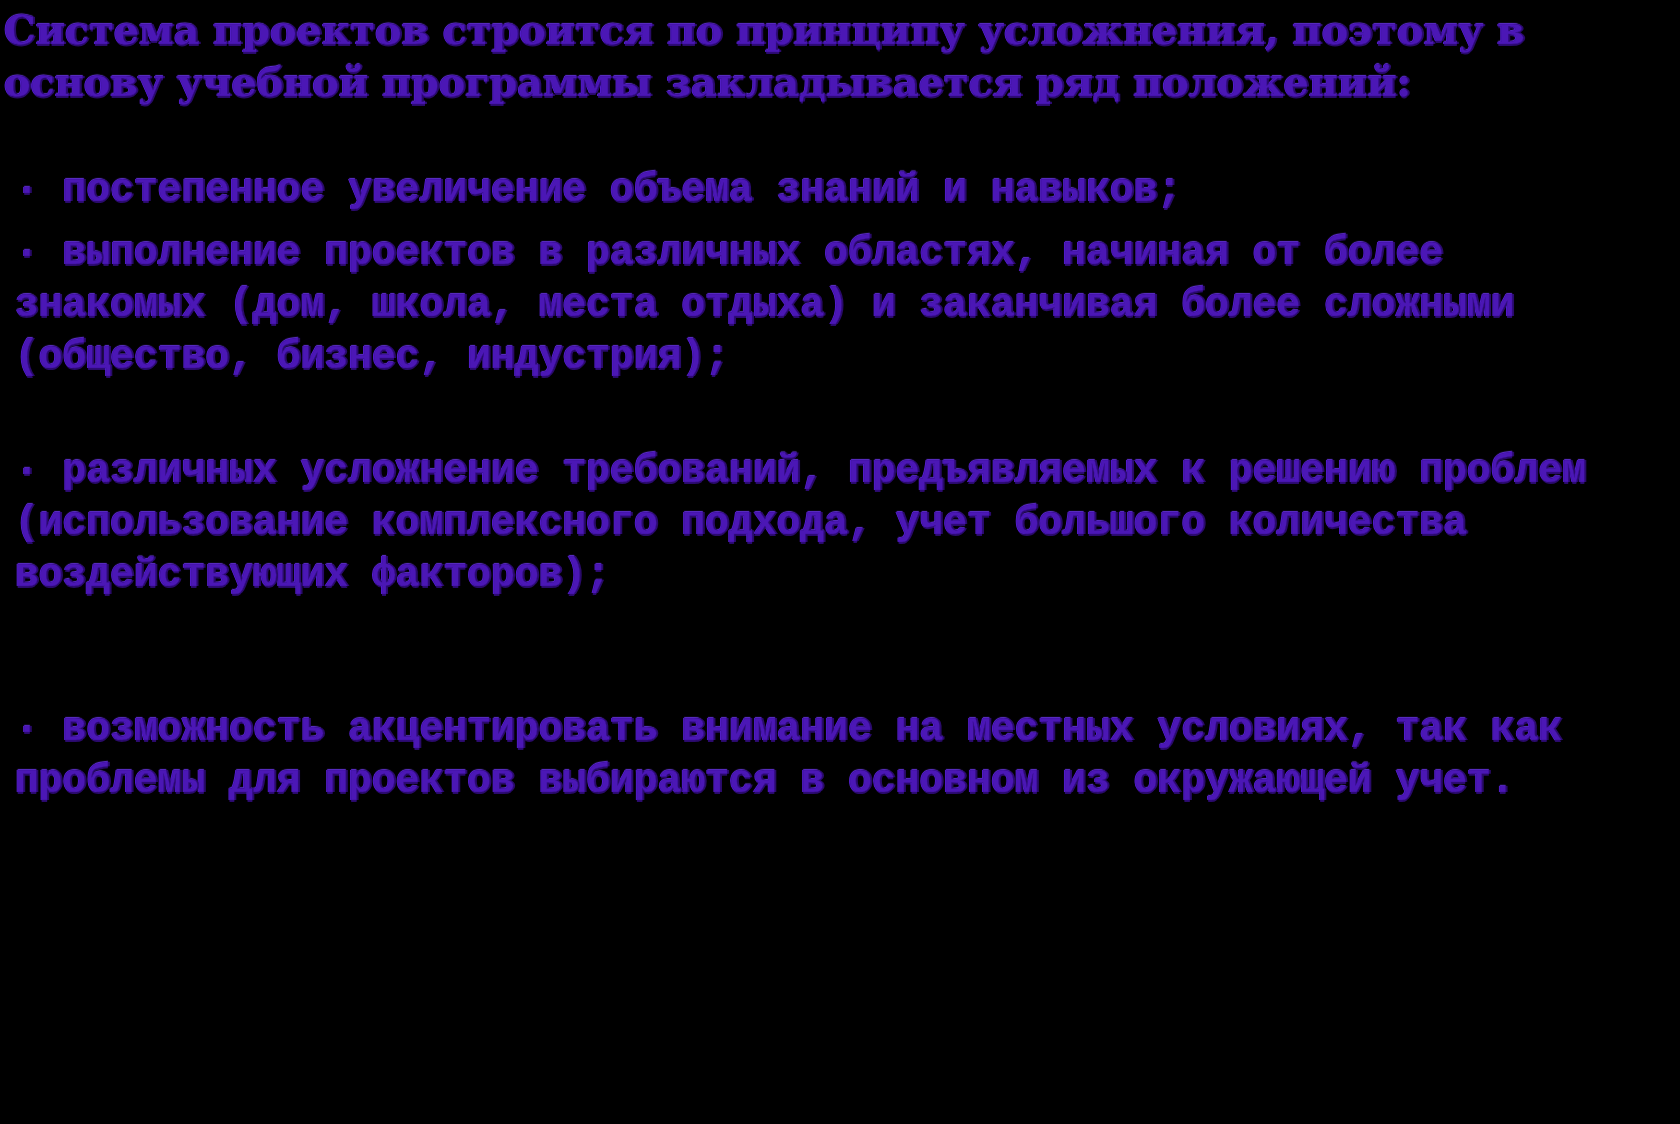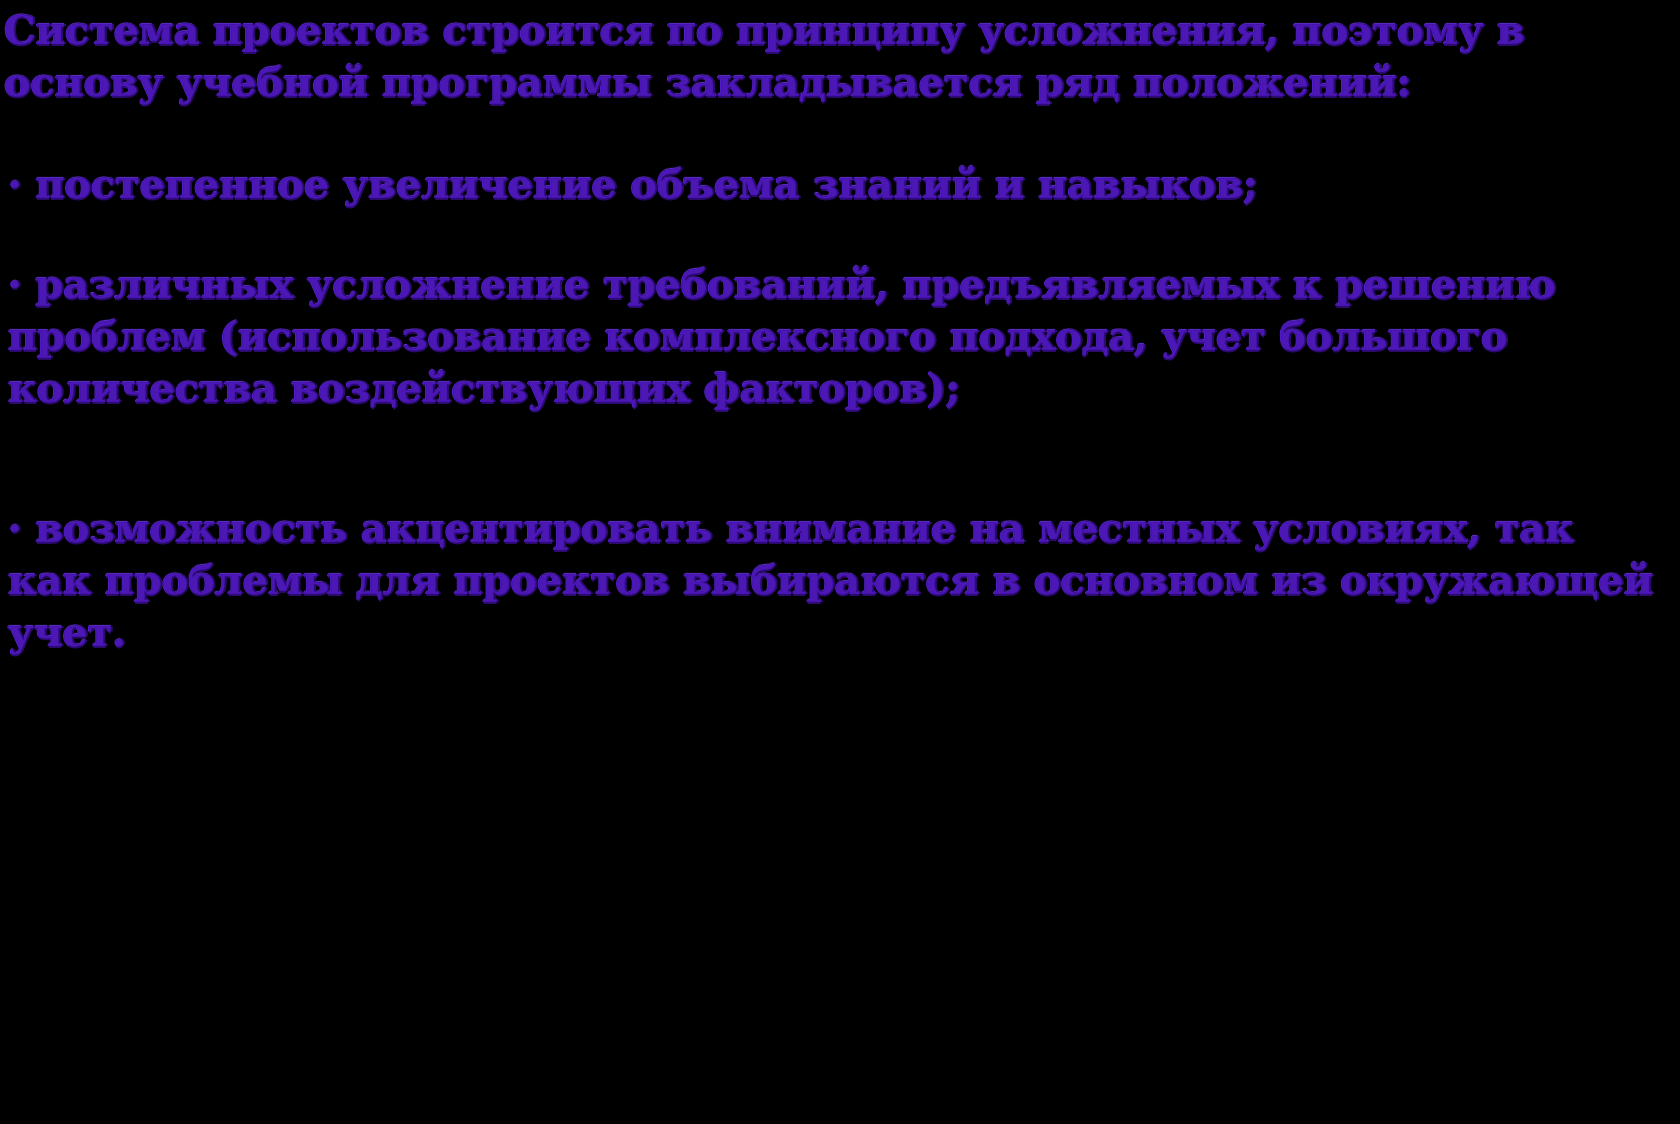--- a/index.html
+++ b/index.html
@@ -41,36 +41,38 @@
   .gap-lg {
     height: 46px;
   }
   .gap-md {
     height: 40px;
   }
   .intro {
     margin-bottom: 0;
   }
   .bullet-line {
-    margin: 4px;
+    margin: 11px;
+    font-family: Liberation Mono, monospace;
   }
 </style>
 </head>
 <body>
 
 <div class="slide">
 
   <div class="text-block">
 
     <p class="para intro">Система проектов строится по принципу усложнения, поэтому в основу учебной программы закладывается ряд положений:</p>
 
     <div class="gap-lg"></div>
 
     <p class="para bullet-line">· постепенное увеличение объема знаний и навыков;</p>
 
+    <p class="para bullet-line">· выполнение проектов в различных областях, начиная от более знакомых (дом, школа, места отдыха) и заканчивая более сложными (общество, бизнес, индустрия);</p>
 
     <div class="gap-md"></div>
 
     <p class="para bullet-line">· различных усложнение требований, предъявляемых к решению проблем (использование комплексного подхода, учет большого количества воздействующих факторов);</p>
 
     <div class="gap-md"></div>
 
 
     <div class="gap-md"></div>
 

